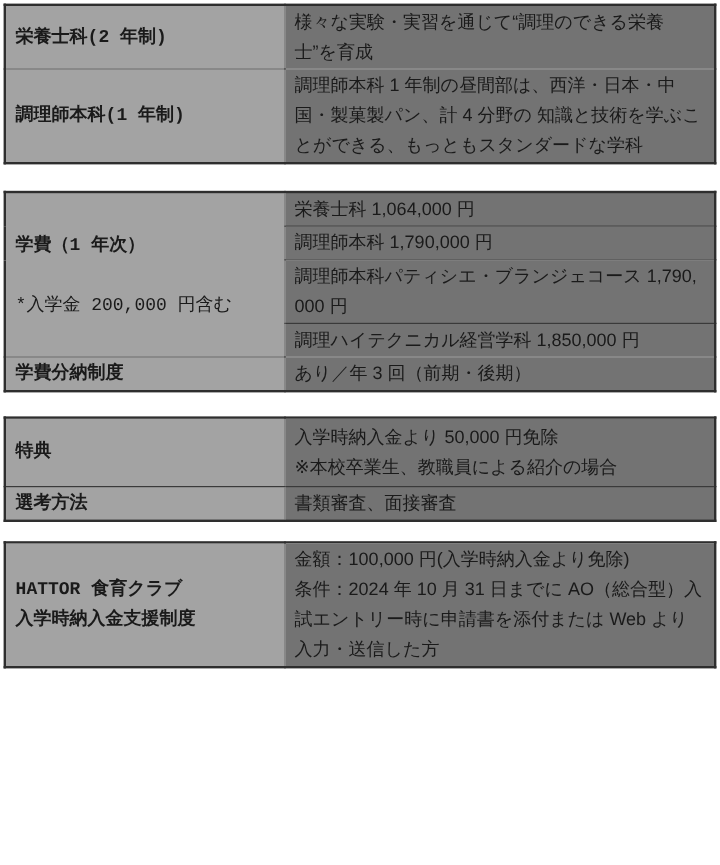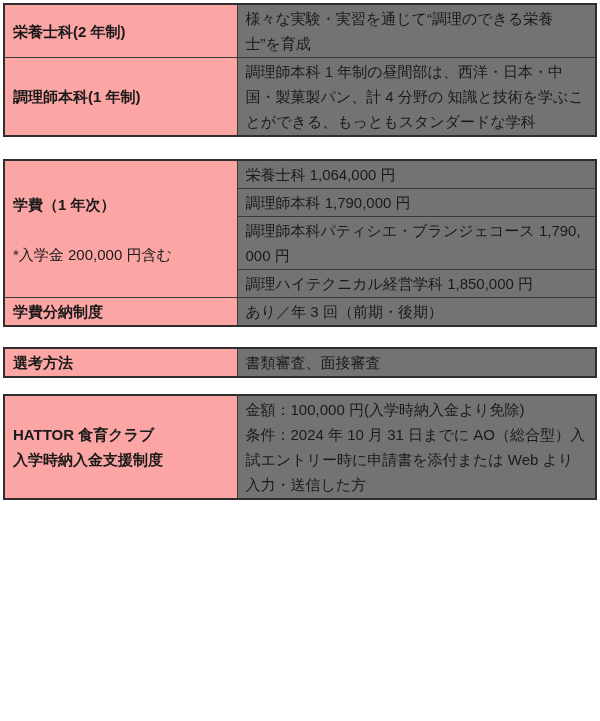--- a/index.html
+++ b/index.html
@@ -24,23 +24,24 @@
   table.info-table td {
     border: 1px solid #3a3a3a;
     font-size: 15px;
     line-height: 25px;
     padding: 1px 8px;
     vertical-align: middle;
     overflow: hidden;
     word-break: break-all;
   }
   td.label-cell {
-    background: #fca5a5;
+    background: #a3a3a3;
     font-weight: bold;
     white-space: pre-line;
+    font-family: Liberation Mono, monospace;
   }
   td.value-cell {
     background: #737373;
     white-space: pre-line;
   }
   .fee-note {
     font-weight: normal;
   }
   .gap-a { height: 22px; }
   .gap-b { height: 20px; }
@@ -100,20 +101,25 @@
     </table>
 
   <div class="gap-b"></div>
 
   <table class="info-table">
     <colgroup>
         <col style="width:233px">
         <col>
       </colgroup>
     <tbody>
+    <tr style="height:57px">
+      <td class="label-cell">特典</td>
+      <td class="value-cell">入学時納入金より 50,000 円免除
+※本校卒業生、教職員による紹介の場合</td>
+    </tr>
     <tr style="height:29px">
       <td class="label-cell">選考方法</td>
       <td class="value-cell">書類審査、面接審査</td>
     </tr>
   </tbody>
     </table>
 
   <div class="gap-c"></div>
 
   <table class="info-table">

